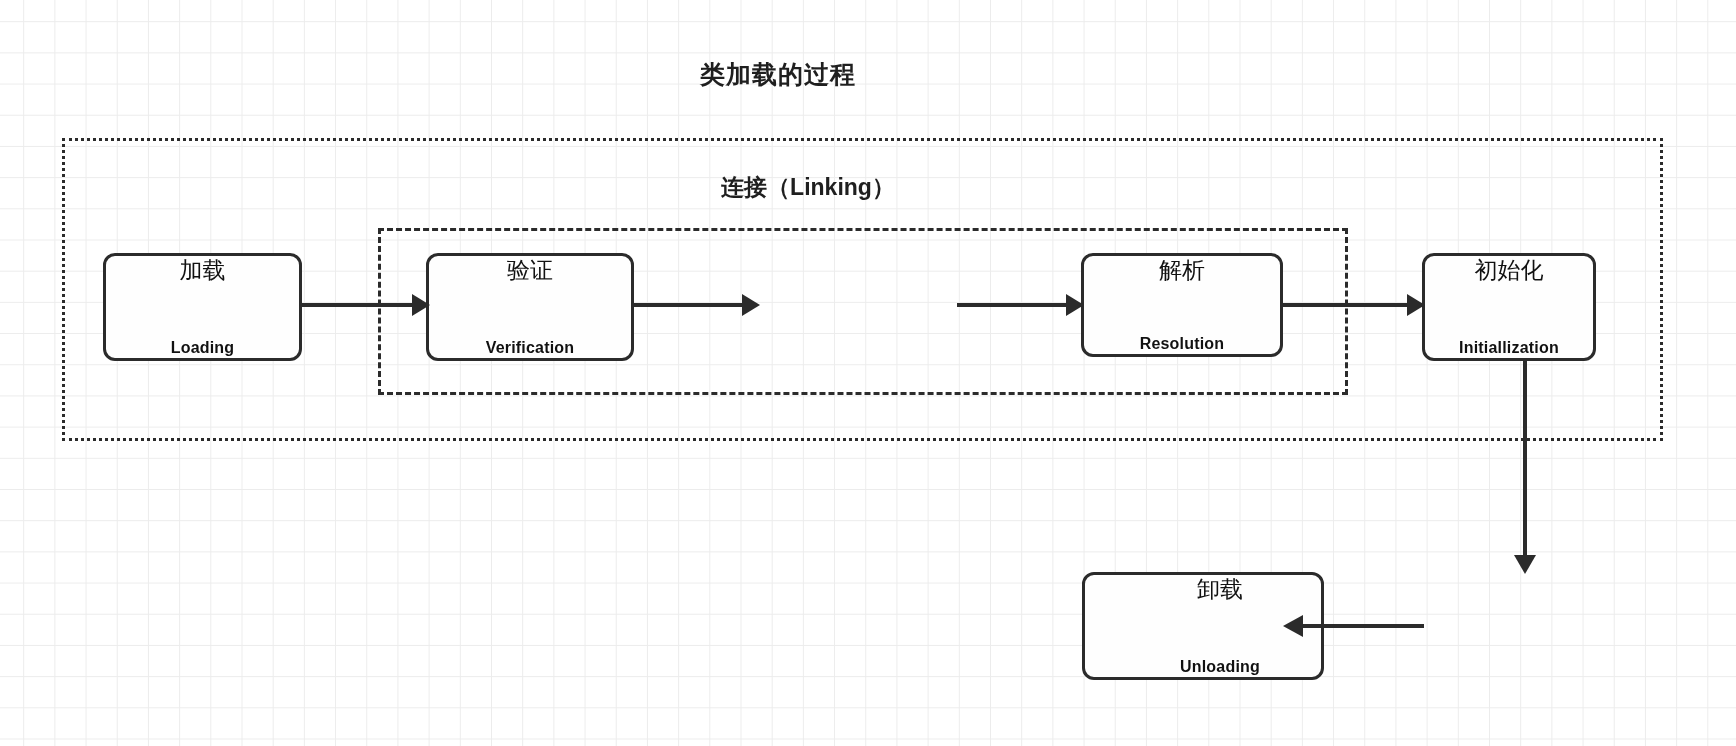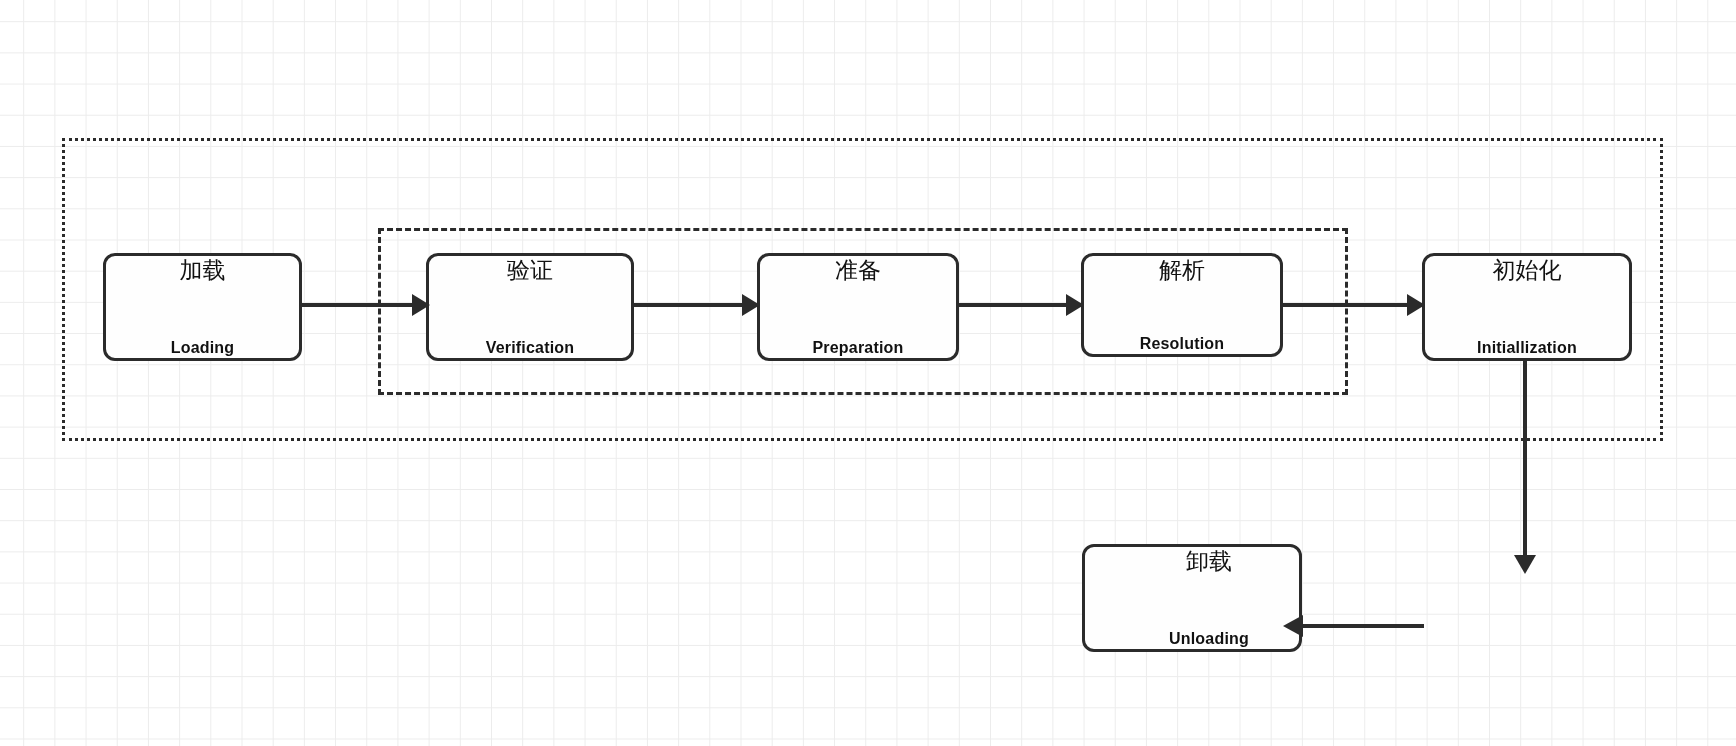--- a/index.html
+++ b/index.html
@@ -97,22 +97,22 @@
   .node .en {
     font-size: 16px;
     font-weight: 700;
     letter-spacing: 0.2px;
   }
 
   #node-loading        { left: 103px;  top: 253px; width: 199px; height: 108px; }
   #node-verification   { left: 426px;  top: 253px; width: 208px; height: 108px; }
   #node-preparation    { left: 757px;  top: 253px; width: 202px; height: 108px; }
   #node-resolution     { left: 1081px; top: 253px; width: 202px; height: 104px; }
-  #node-initialization { left: 1422px; top: 253px; width: 210px; height: 108px; }
-  #node-unloading      { left: 1082px; top: 544px; width: 220px; height: 108px; padding-left: 34px; }
+  #node-initialization { left: 1422px; top: 253px; width: 174px; height: 108px; }
+  #node-unloading      { left: 1082px; top: 572px; width: 242px; height: 108px; padding-left: 34px; }
   #node-using          { left: 1422px; top: 572px; width: 210px; height: 108px; }
 
   
   .conn {
     position: absolute;
   }
   .conn svg { display: block; overflow: visible; }
 
   
   .watermark {
@@ -124,40 +124,42 @@
     white-space: nowrap;
     letter-spacing: 1px;
     font-family: "DejaVu Sans", "Liberation Sans", sans-serif;
   }
 </style>
 </head>
 <body>
 
 <div id="canvas">
 
+  <div class="diagram-title">
+    <span class="t-inner">类加载的过程</span>
+  </div>
 
   <div class="group-outer"></div>
 
   <div class="group-inner"></div>
 
+  <div class="group-outer-label">
+    <span class="t-inner">连接（Linking）</span>
+  </div>
 
   <div class="node" id="node-loading">
     <span class="cn">加载</span>
     <span class="en">Loading</span>
   </div>
 
   <div class="node" id="node-verification">
     <span class="cn">验证</span>
     <span class="en">Verification</span>
   </div>
 
-  <div class="node" id="node-preparation">
-    <span class="cn">准备</span>
-    <span class="en">Preparation</span>
-  </div>
 
   <div class="node" id="node-resolution">
     <span class="cn">解析</span>
     <span class="en">Resolution</span>
   </div>
 
   <div class="node" id="node-initialization">
     <span class="cn">初始化</span>
     <span class="en">Initiallization</span>
   </div>

